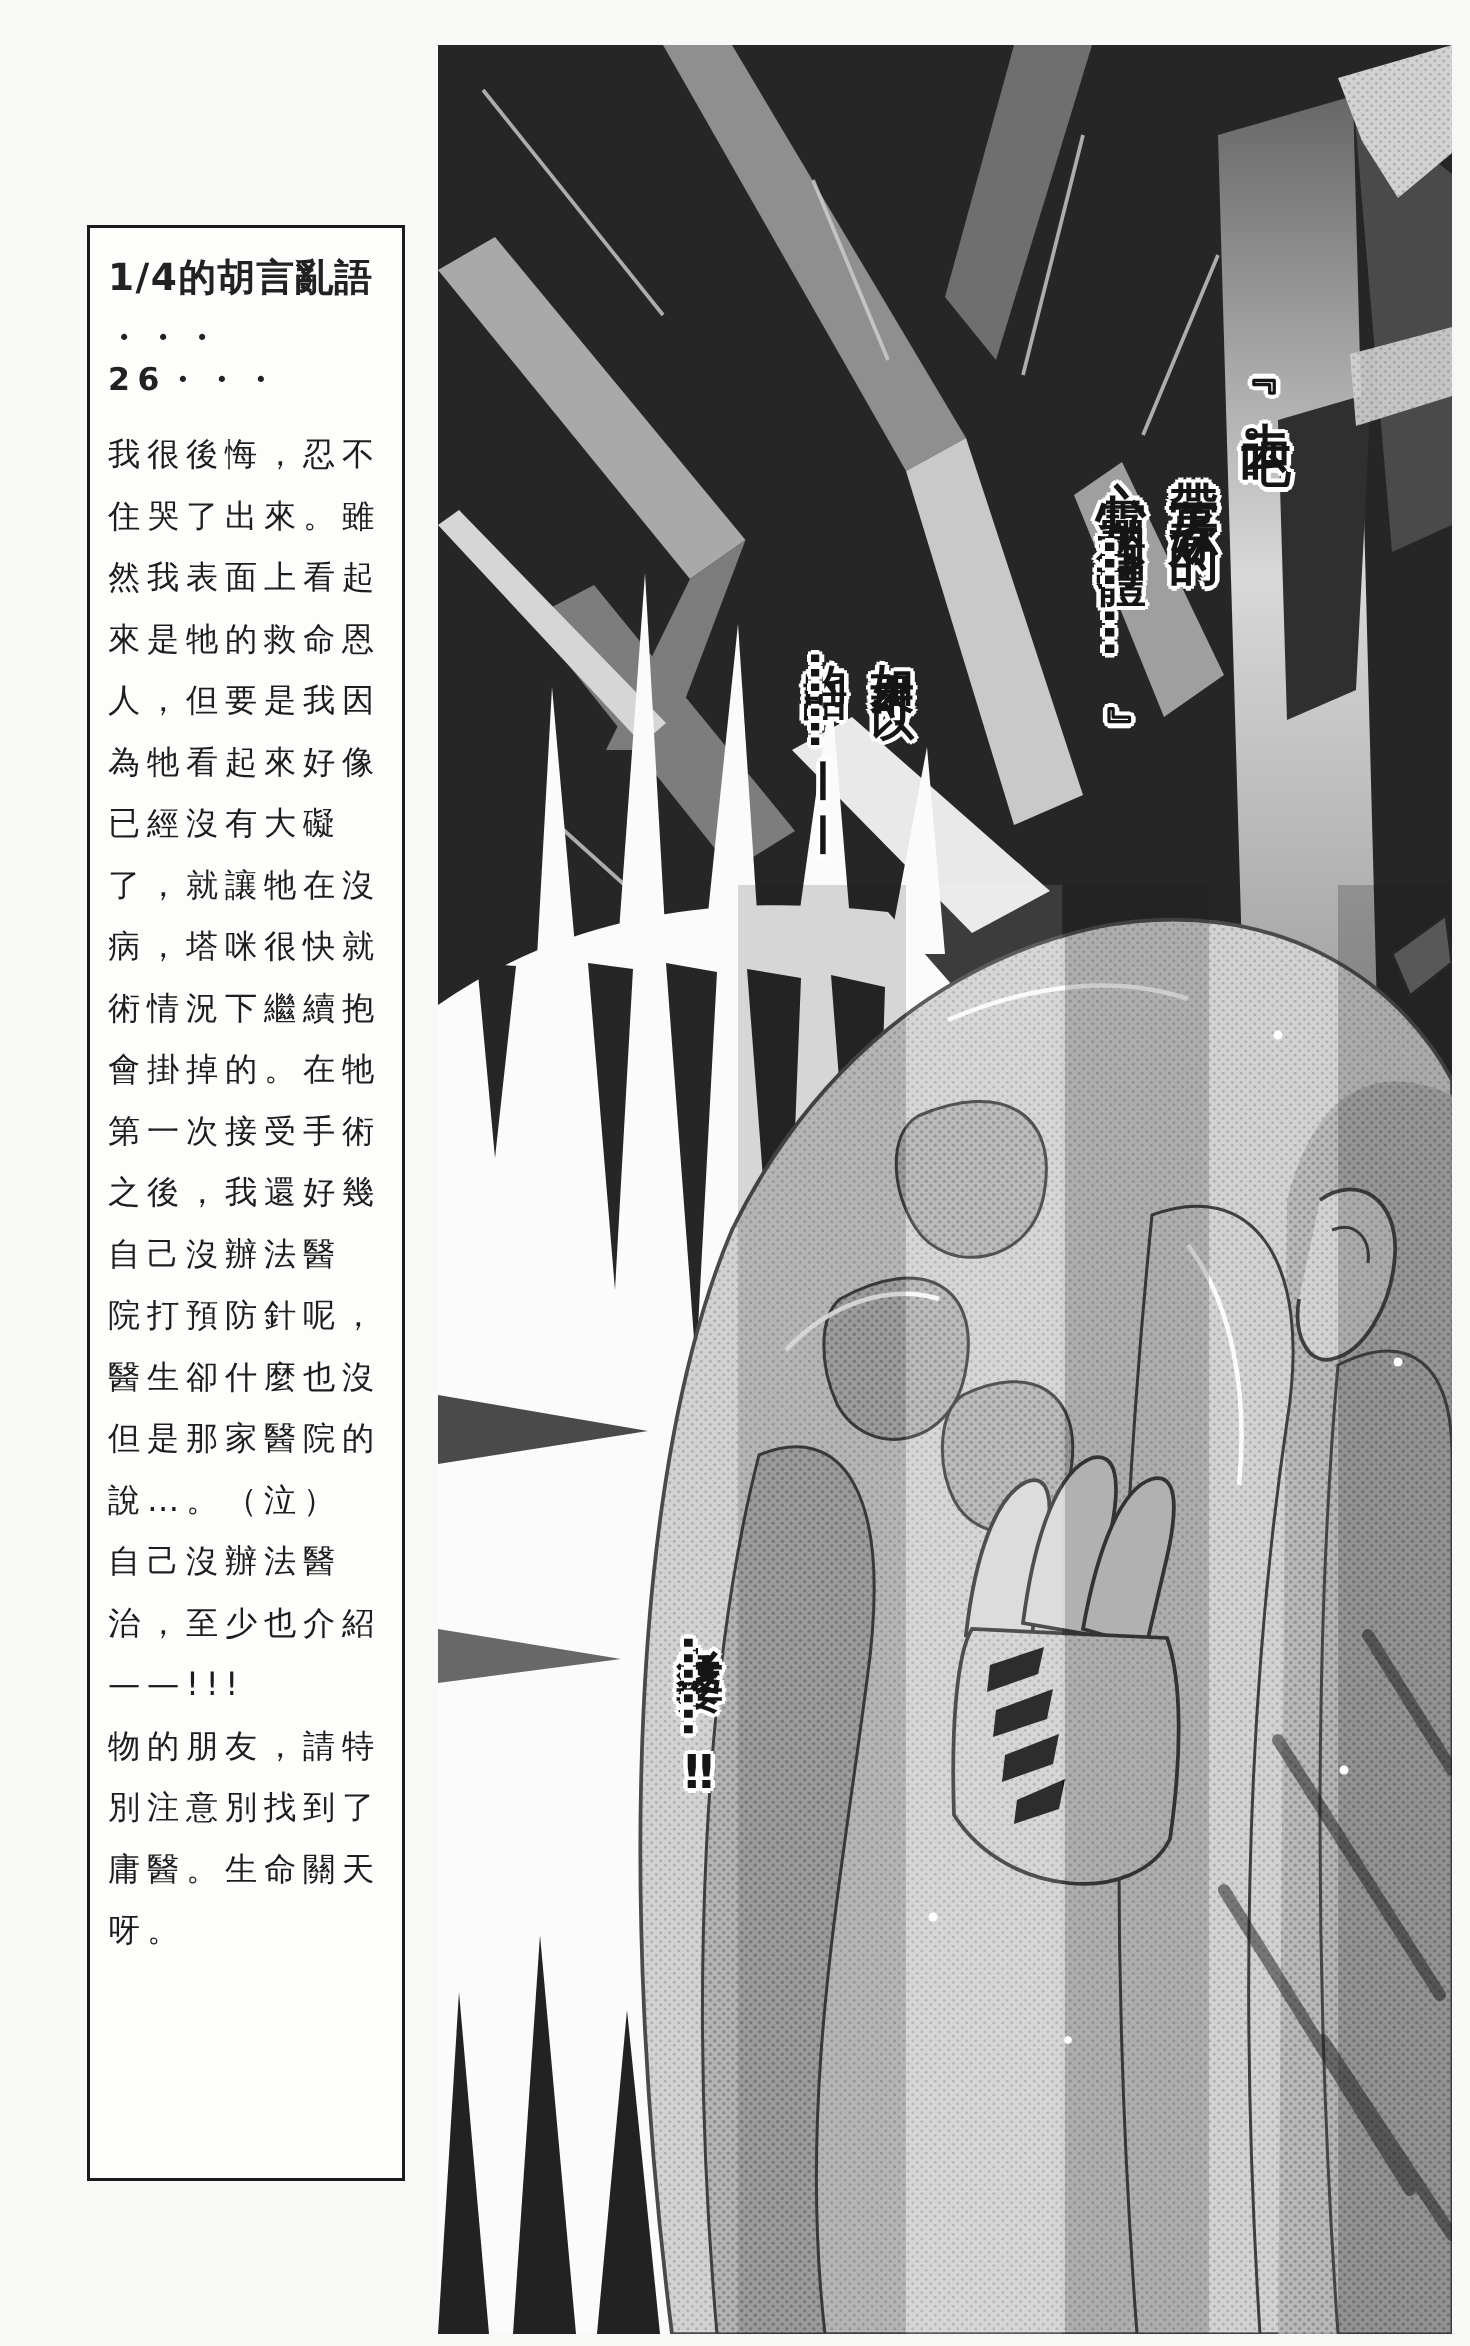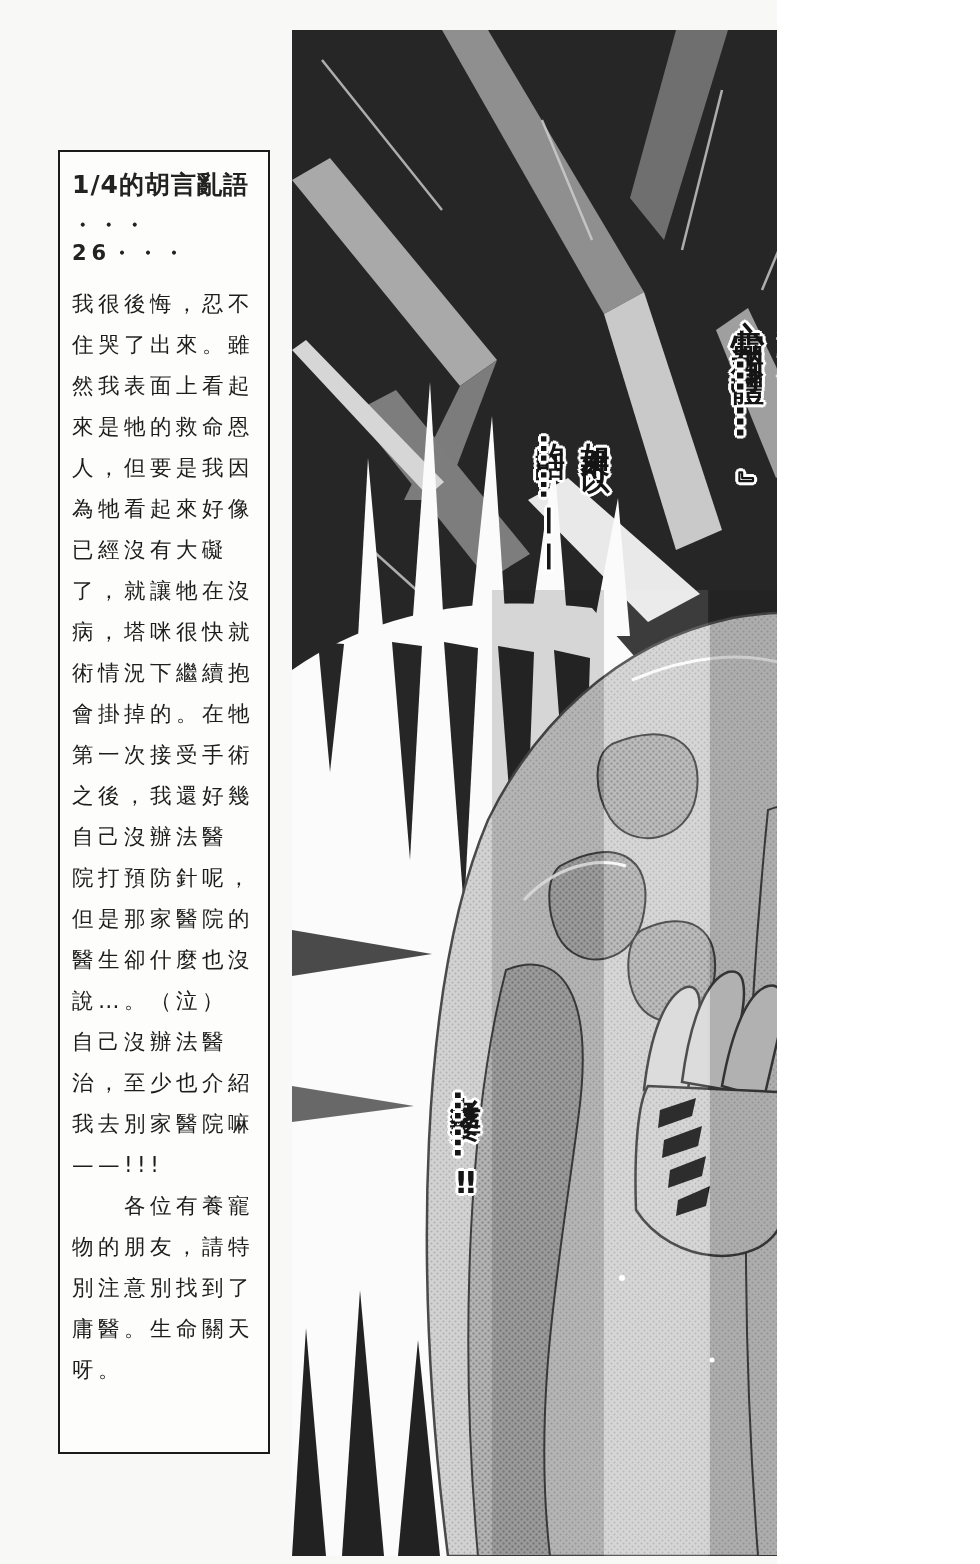--- a/index.html
+++ b/index.html
@@ -1,18 +1,18 @@
 <!DOCTYPE html>
 <html><head>
 <meta charset="utf-8">
 <style>
   html,body{margin:0;padding:0;}
   .page{
     position:relative;
-    width:777px;height:1564px;
+    width:980px;height:1564px;
     background:#f8f8f6;
     overflow:hidden;
     font-family:"DejaVu Sans",sans-serif;
   }
   
   .author-box{
     position:absolute;left:58px;top:150px;
     width:212px;height:1304px;
     box-sizing:border-box;
     border:2px solid #1b1b1b;
@@ -71,28 +71,26 @@
         <div class="box-line">為牠看起來好像</div>
         <div class="box-line">已經沒有大礙</div>
         <div class="box-line">了，就讓牠在沒</div>
         <div class="box-line">病，塔咪很快就</div>
         <div class="box-line">術情況下繼續抱</div>
         <div class="box-line">會掛掉的。在牠</div>
         <div class="box-line">第一次接受手術</div>
         <div class="box-line">之後，我還好幾</div>
         <div class="box-line">自己沒辦法醫</div>
         <div class="box-line">院打預防針呢，</div>
+        <div class="box-line">醫生卻什麼也沒</div>
         <div class="box-line">但是那家醫院的</div>
-        <div class="box-line">醫生卻什麼也沒</div>
         <div class="box-line">說…。（泣）</div>
         <div class="box-line">自己沒辦法醫</div>
         <div class="box-line">治，至少也介紹</div>
-        <div class="box-line">我去別家醫院嘛</div>
         <div class="box-line">——!!!</div>
-        <div class="box-line">　　各位有養寵</div>
         <div class="box-line">物的朋友，請特</div>
         <div class="box-line">別注意別找到了</div>
         <div class="box-line">庸醫。生命關天</div>
         <div class="box-line">呀。</div>
       </div>
   </div>
 
   <div class="panel">
     <svg width="676" height="1526" viewBox="0 0 676 1526">
       <defs>

